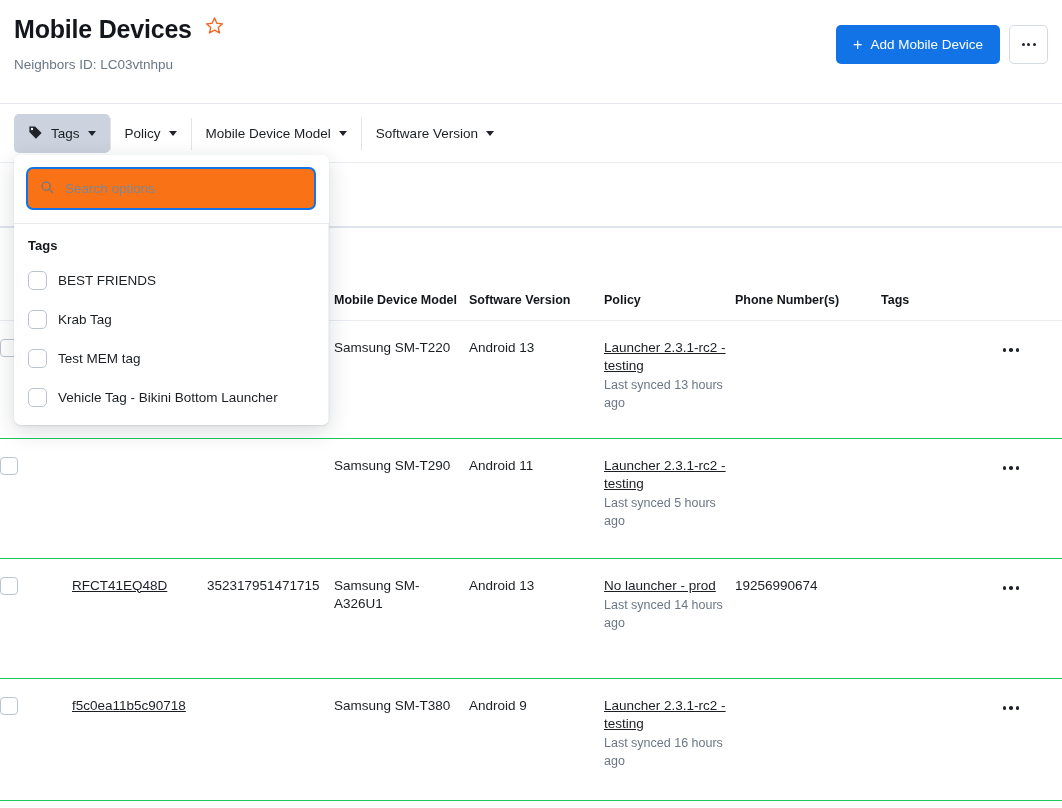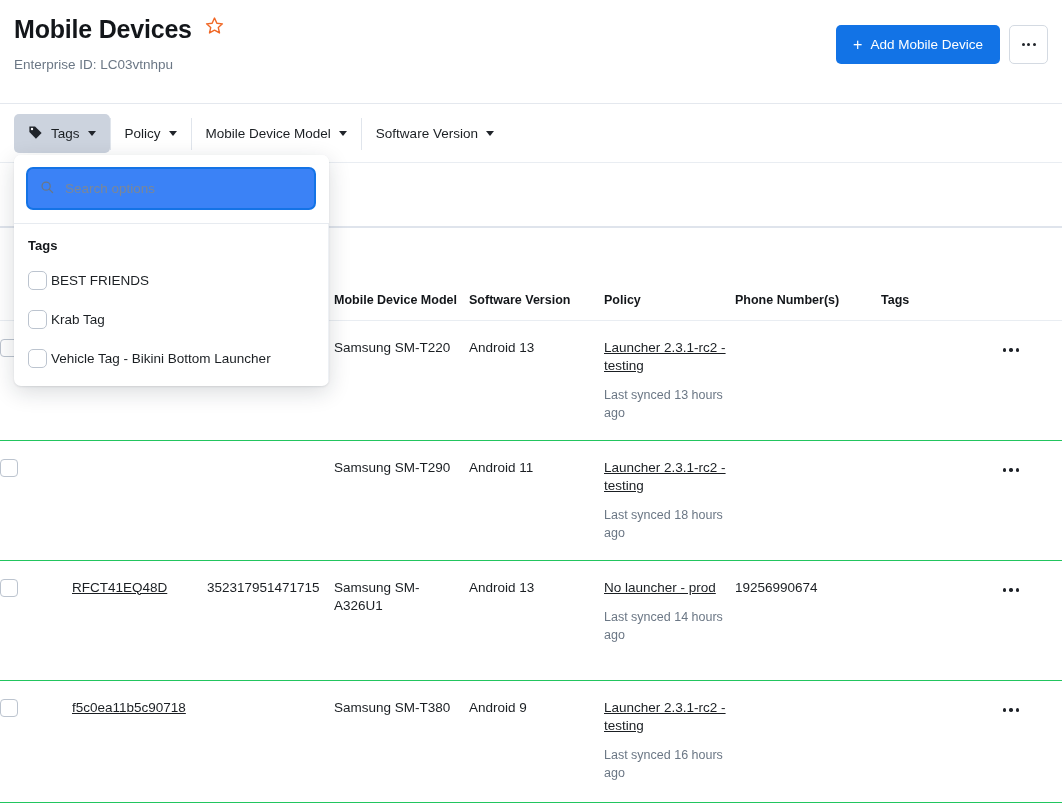--- a/index.html
+++ b/index.html
@@ -106,56 +106,56 @@
 
   .row-check {
     width:18px; height:18px; border:1px solid #bcc4cf; border-radius:4px;
     background:#fff; display:block; cursor:pointer;
   }
   .cell-link {
     color:#1b1f23; text-decoration:underline; cursor:pointer;
     word-break:break-all;
   }
   .synced {
-    display:block; margin-top:11px;
+    display:block; margin-top:1px;
     font-size:12.5px; color:#6b7785; line-height:18px;
   }
   .menu-cell { text-align:left; }
   .row-dots { display:inline-flex; gap:3px; align-items:center; cursor:pointer; padding:2px; }
   .row-dots i { width:3.4px; height:3.4px; border-radius:50%; background:#20242a; display:block; }
 
   
   .dropdown {
     position:absolute; left:14px; top:155px; width:315px;
     background:#fff; border-radius:7px;
     box-shadow: 0 1px 2px rgba(20,30,45,.10), 0 6px 22px rgba(20,30,45,.16);
     z-index:40; overflow:hidden;
   }
   .dropdown-search-area { padding:12px 13px 13px 12px; background:#fff; }
   .search-field {
     display:flex; align-items:center; gap:9px;
     height:43px; padding:0 12px;
-    border:2px solid #1473e6; border-radius:7px; background:#3b82f6;
+    border:2px solid #1473e6; border-radius:7px; background:#f97316;
   }
   .search-field input {
     border:none; outline:none; background:transparent; flex:1;
     font-size:13.5px; font-family:"Liberation Sans", sans-serif; color:#1b1f23;
   }
   .search-field input::placeholder { color:#7c8796; }
   .dropdown-divider { height:1px; background:#e7ebf0; }
   .dropdown-list { padding:14px 0 8px 0; position:relative; }
   .dropdown-list:after {
     content:""; position:absolute; right:0; top:0; bottom:0; width:1px; background:#edf0f4;
   }
   .dropdown-group-label {
     font-size:13px; font-weight:700; color:#13161a;
     padding:0 14px 8px 14px;
   }
   .option-row {
-    display:flex; align-items:center; gap:4px;
+    display:flex; align-items:center; gap:11px;
     height:39px; padding:0 14px; cursor:pointer;
   }
   .option-box {
     width:19px; height:19px; min-width:19px; border:1px solid #bcc4cf; border-radius:5px;
     background:#fff; display:block;
   }
   .option-label { font-size:13.5px; color:#1b1f23; white-space:nowrap; }
 </style>
 </head>
 <body>
@@ -164,21 +164,21 @@
 
   <div class="page-header">
     <div class="title-block">
       <span class="page-title">Mobile Devices</span>
       <span class="star-icon">
         <svg width="19" height="19" viewBox="0 0 24 24" fill="none" stroke="#f06725" stroke-width="1.8" stroke-linejoin="round" stroke-linecap="round">
           <polygon points="12,2.6 15,9.2 22,9.9 16.8,14.6 18.3,21.4 12,17.9 5.7,21.4 7.2,14.6 2,9.9 9,9.2"></polygon>
         </svg>
       </span>
     </div>
-    <div class="enterprise-id">Enterprise ID: LC03vtnhpu</div>
+    <div class="enterprise-id">Neighbors ID: LC03vtnhpu</div>
 
     <div class="header-actions">
       <button class="btn-primary">
         <span class="plus">+</span>
         <span>Add Mobile Device</span>
       </button>
       <button class="btn-icon-square">
         <span class="dots">
             <i></i>
             <i></i>
@@ -276,21 +276,21 @@
             <span class="row-check"></span>
           </td>
           <td>
             <span class="cell-link"></span>
           </td>
           <td></td>
           <td>Samsung SM-T290</td>
           <td>Android 11</td>
           <td>
             <span class="cell-link">Launcher 2.3.1-rc2 - testing</span>
-            <span class="synced">Last synced 18 hours ago</span>
+            <span class="synced">Last synced 5 hours ago</span>
           </td>
           <td></td>
           <td></td>
           <td class="menu-cell">
             <span class="row-dots">
                 <i></i>
                 <i></i>
                 <i></i>
               </span>
           </td>
@@ -369,18 +369,22 @@
       <div class="option-row">
         <span class="option-box"></span>
         <span class="option-label">BEST FRIENDS</span>
       </div>
       <div class="option-row">
         <span class="option-box"></span>
         <span class="option-label">Krab Tag</span>
       </div>
       <div class="option-row">
         <span class="option-box"></span>
+        <span class="option-label">Test MEM tag</span>
+      </div>
+      <div class="option-row">
+        <span class="option-box"></span>
         <span class="option-label">Vehicle Tag - Bikini Bottom Launcher</span>
       </div>
     </div>
   </div>
 
 </div>
 
 </body></html>

